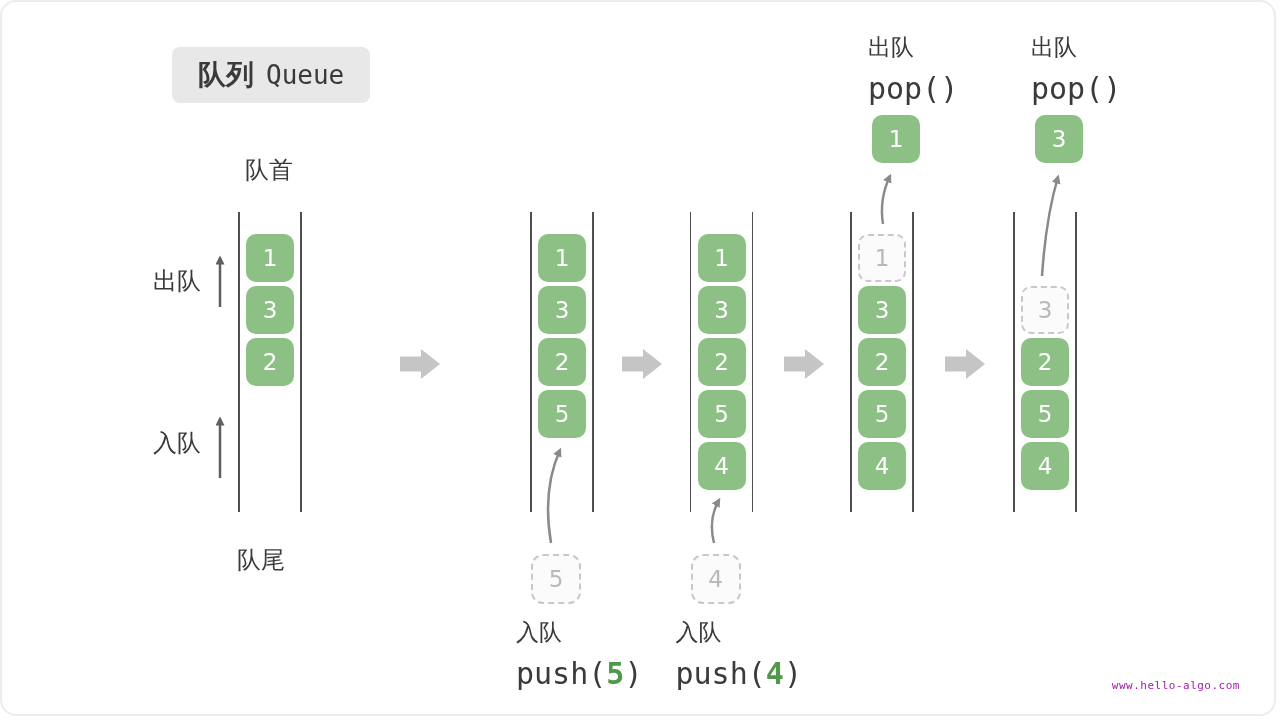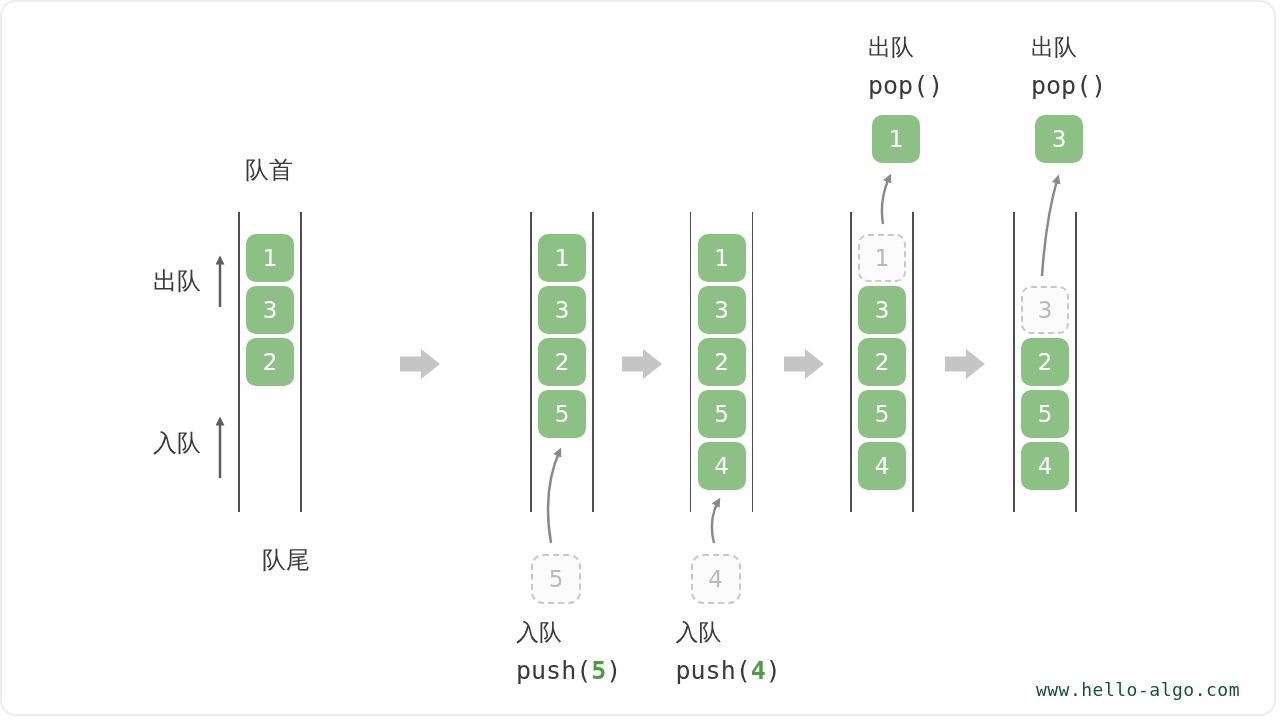--- a/index.html
+++ b/index.html
@@ -13,34 +13,38 @@
   .cjk-label{position:absolute;font-size:24px;font-weight:400;color:var(--text,#3a3a3a);white-space:nowrap;}
   .wall{position:absolute;width:1.5px;background:var(--wall,#4f4f4f);}
   .cell{position:absolute;width:48px;height:48px;border-radius:10px;box-sizing:border-box;
         display:flex;align-items:center;justify-content:center;
         font-family:"DejaVu Sans",sans-serif;font-size:23px;}
   .cell.solid{background:var(--green,#8cc084);color:#ffffff;}
   .cell.ghost{background:#fbfbfb;border:2px dashed var(--ghost-border,#c8c8c8);color:var(--ghost-text,#b9b9b9);}
   .cell.staged{width:50px;height:50px;border-radius:12px;}
   .op-block{position:absolute;white-space:nowrap;}
   .op-zh{font-size:23px;color:var(--text,#3a3a3a);margin-bottom:8px;}
-  .op-code{font-family:"DejaVu Sans Mono",monospace;font-size:25px;color:var(--text,#3a3a3a);}
+  .op-code{font-family:"DejaVu Sans Mono",monospace;font-size:30px;color:var(--text,#3a3a3a);}
   .op-code .arg{color:var(--accent,#4f9a48);font-weight:700;}
   .arrows-layer{position:absolute;left:0;top:0;pointer-events:none;}
   .watermark{position:absolute;right:34px;top:677px;font-family:"DejaVu Sans Mono",monospace;
-        font-size:18px;color:#14532d;letter-spacing:0.5px;text-align:center;}
+        font-size:11px;color:#a21caf;letter-spacing:0.5px;text-align:center;}
 </style>
 </head>
 <body>
 
 <div class="canvas" style="--green: #8cc084; --accent: #4f9a48; --ghost-border: #c8c8c8; --ghost-text: #b9b9b9; --wall: #4f4f4f; --title-bg: #e8e8e8; --text: #3a3a3a;">
 
+  <div class="title-badge">
+    <span class="title-zh">队列</span>
+    <span class="title-en">Queue</span>
+  </div>
 
   <div class="cjk-label" style="left:243px;top:152px;">队首</div>
-  <div class="cjk-label" style="left:260px;top:542px;">队尾</div>
+  <div class="cjk-label" style="left:235px;top:542px;">队尾</div>
   <div class="cjk-label" style="left:151px;top:263px;">出队</div>
   <div class="cjk-label" style="left:151px;top:425px;">入队</div>
 
   <svg class="arrows-layer" id="arrows" width="1280" height="720" viewBox="0 0 1280 720">
     <defs>
       <marker id="head-gray" markerWidth="10" markerHeight="10" refX="6.5" refY="4.5" orient="auto" markerUnits="userSpaceOnUse">
         <path d="M0,0 L9,4.5 L0,9 Z" fill="#8a8a8a"></path>
       </marker>
       <marker id="head-dark" markerWidth="10" markerHeight="10" refX="6.5" refY="4.5" orient="auto" markerUnits="userSpaceOnUse">
         <path d="M0,0 L9,4.5 L0,9 Z" fill="#5f5f5f"></path>

